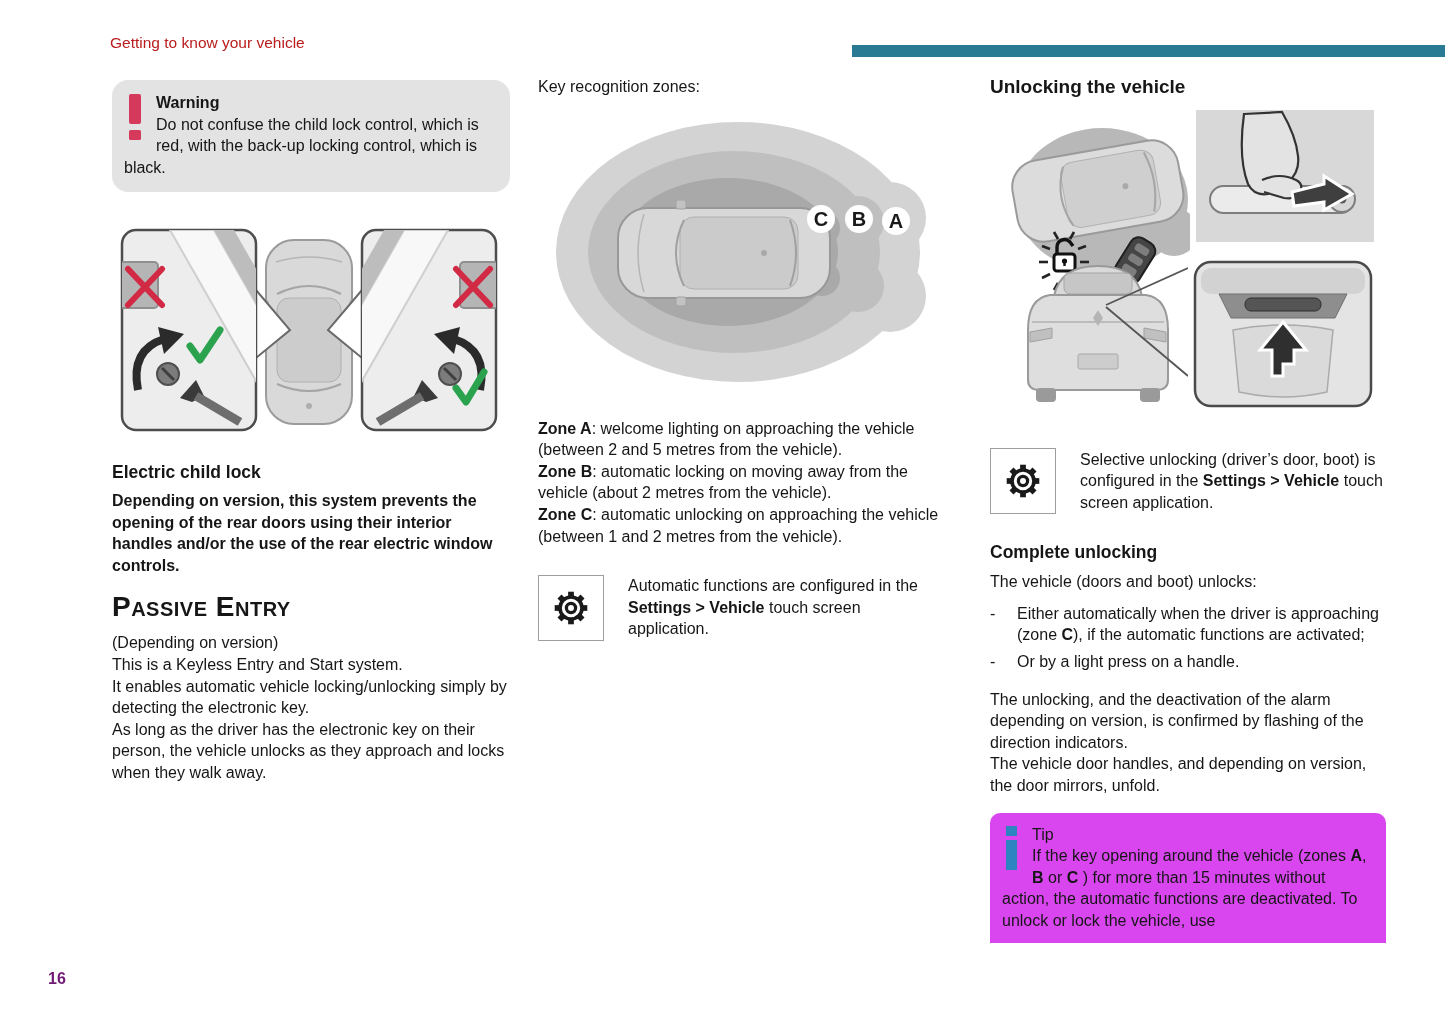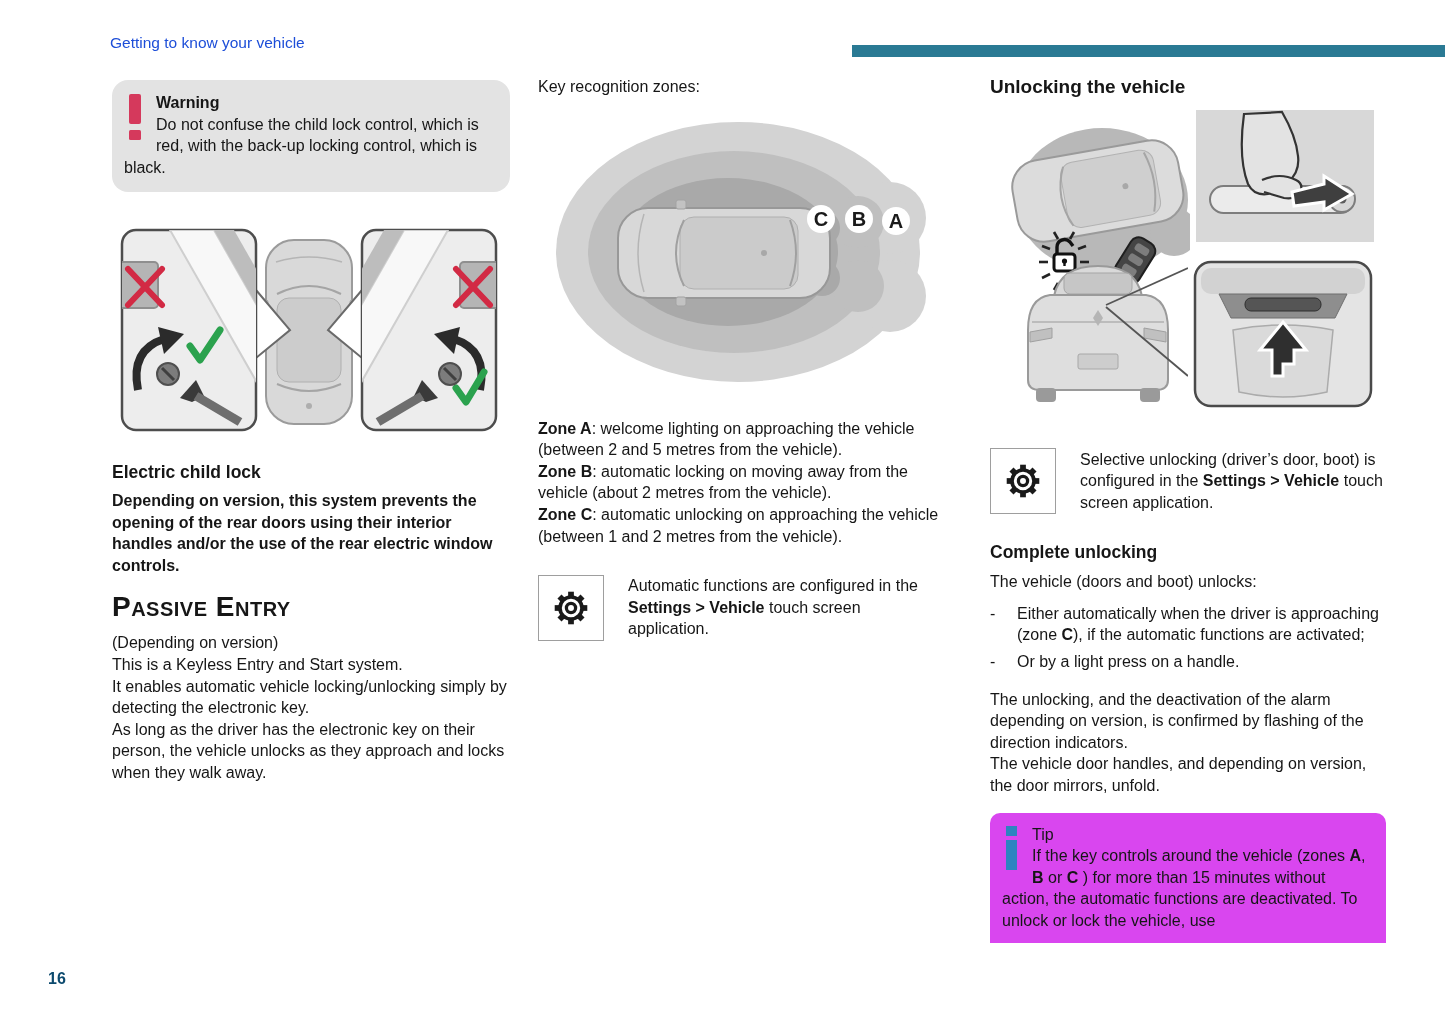--- a/index.html
+++ b/index.html
@@ -1,20 +1,20 @@
 <!DOCTYPE html>
 <html><head>
 <meta charset="utf-8">
 <style>
   html,body{margin:0;padding:0;background:#fff;}
   .page{position:relative;width:1445px;height:1018px;background:#ffffff;overflow:hidden;
         font-family:"Liberation Sans",sans-serif;color:#161616;}
-  .hdr-title{position:absolute;left:110px;top:34px;font-size:15.5px;color:#1d4ed8;}
+  .hdr-title{position:absolute;left:110px;top:34px;font-size:15.5px;color:#b91c1c;}
   .accent-bar{position:absolute;left:852px;top:45px;width:593px;height:12px;background:#2a7a94;}
-  .pagenum{position:absolute;left:48px;top:970px;font-size:16px;font-weight:bold;color:#0c4a6e;}
+  .pagenum{position:absolute;left:48px;top:970px;font-size:16px;font-weight:bold;color:#701a75;}
 
   .col{position:absolute;font-size:16px;line-height:21.6px;}
   .col1{left:112px;top:80px;width:398px;}
   .col2{left:538px;top:76px;width:404px;}
   .col3{left:962px;top:76px;width:396px;margin-left:28px;}
 
   p{margin:0;}
   .graybox{background:#e3e3e3;border-radius:16px;padding:12px 16px 14px 12px;}
   .graybox .box-title{font-weight:bold;}
   .warn-ic{float:left;width:18px;height:46px;margin:2px 12px 2px 2px;}
@@ -338,18 +338,18 @@
 
     <p class="mt16">The unlocking, and the deactivation of the alarm depending on version, is confirmed by flashing of the direction indicators.</p>
     <p>The vehicle door handles, and depending on version, the door mirrors, unfold.</p>
 
     <div class="tipbox">
       <svg class="tip-ic" viewBox="0 0 15 44">
         <rect x="2" y="0" width="11" height="10" fill="#2e84c0"></rect>
         <rect x="2" y="14" width="11" height="30" fill="#2e84c0"></rect>
       </svg>
       <div class="box-title">Tip</div>
-      <p><span>If the key controls around the vehicle (zones </span><b>A</b><span>, </span><b>B</b><span> or </span><b>C</b><span> ) for more than 15 minutes without action, the automatic functions are deactivated. To unlock or lock the vehicle, use</span></p>
+      <p><span>If the key opening around the vehicle (zones </span><b>A</b><span>, </span><b>B</b><span> or </span><b>C</b><span> ) for more than 15 minutes without action, the automatic functions are deactivated. To unlock or lock the vehicle, use</span></p>
     </div>
   </div>
 
   <div class="pagenum">16</div>
 </div>
 
 </body></html>

